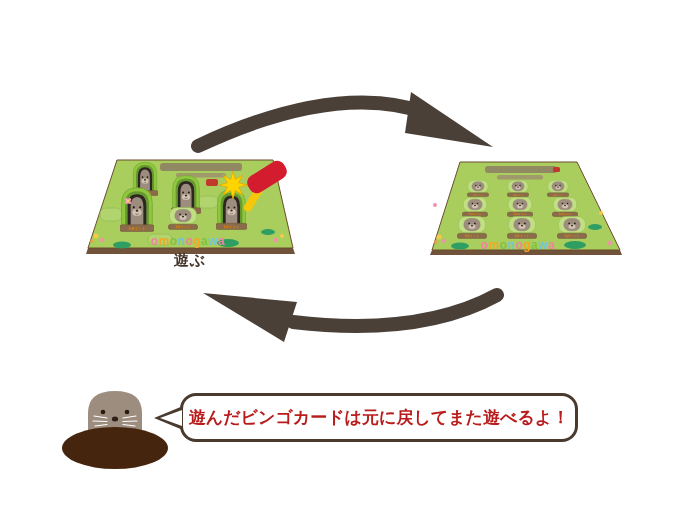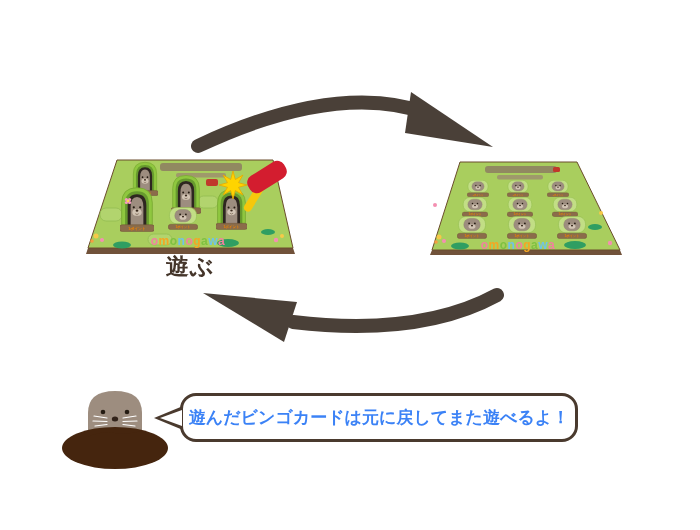--- a/index.html
+++ b/index.html
@@ -1,32 +1,32 @@
 <!DOCTYPE html>
 <html><head>
 <meta charset="utf-8">
 <style>
   html,body{margin:0;padding:0;background:#fff;}
   #stage{position:relative;width:700px;height:530px;background:#ffffff;overflow:hidden;
          font-family:"Liberation Sans","DejaVu Sans",sans-serif;}
   .abs{position:absolute;}
   .board-label{position:absolute;top:251px;width:210px;text-align:center;
-               font-size:23px;font-weight:700;color:#44352a;letter-spacing:1px;}
+               font-size:15px;font-weight:700;color:#44352a;letter-spacing:1px;}
   .brand{position:absolute;width:84px;text-align:center;font-size:12px;font-weight:700;
          letter-spacing:.5px;line-height:10px;}
   #speech-bubble{position:absolute;left:180px;top:393px;width:398px;height:49px;
      background:#fff;border:3px solid #4a3a2e;border-radius:16px;
      display:flex;align-items:center;justify-content:center;box-sizing:border-box;}
   #speech-bubble::before{content:"";position:absolute;left:-29px;top:50%;
      transform:translateY(-50%);width:0;height:0;border:solid transparent;
      border-width:12px 29px 12px 0;border-right-color:#4a3a2e;}
   #speech-bubble::after{content:"";position:absolute;left:-23px;top:50%;
      transform:translateY(-50%);width:0;height:0;border:solid transparent;
      border-width:8px 22px 8px 0;border-right-color:#ffffff;}
-  #speech-text{font-size:17px;font-weight:700;color:#3b82f6;white-space:nowrap;}
+  #speech-text{font-size:17px;font-weight:700;color:#b91c1c;white-space:nowrap;}
   svg{display:block;}
 </style>
 </head>
 <body>
 
 <div id="stage">
 
   <svg width="0" height="0" style="position:absolute" aria-hidden="true">
     <defs>
       <symbol id="archMole" viewBox="0 0 40 54">

